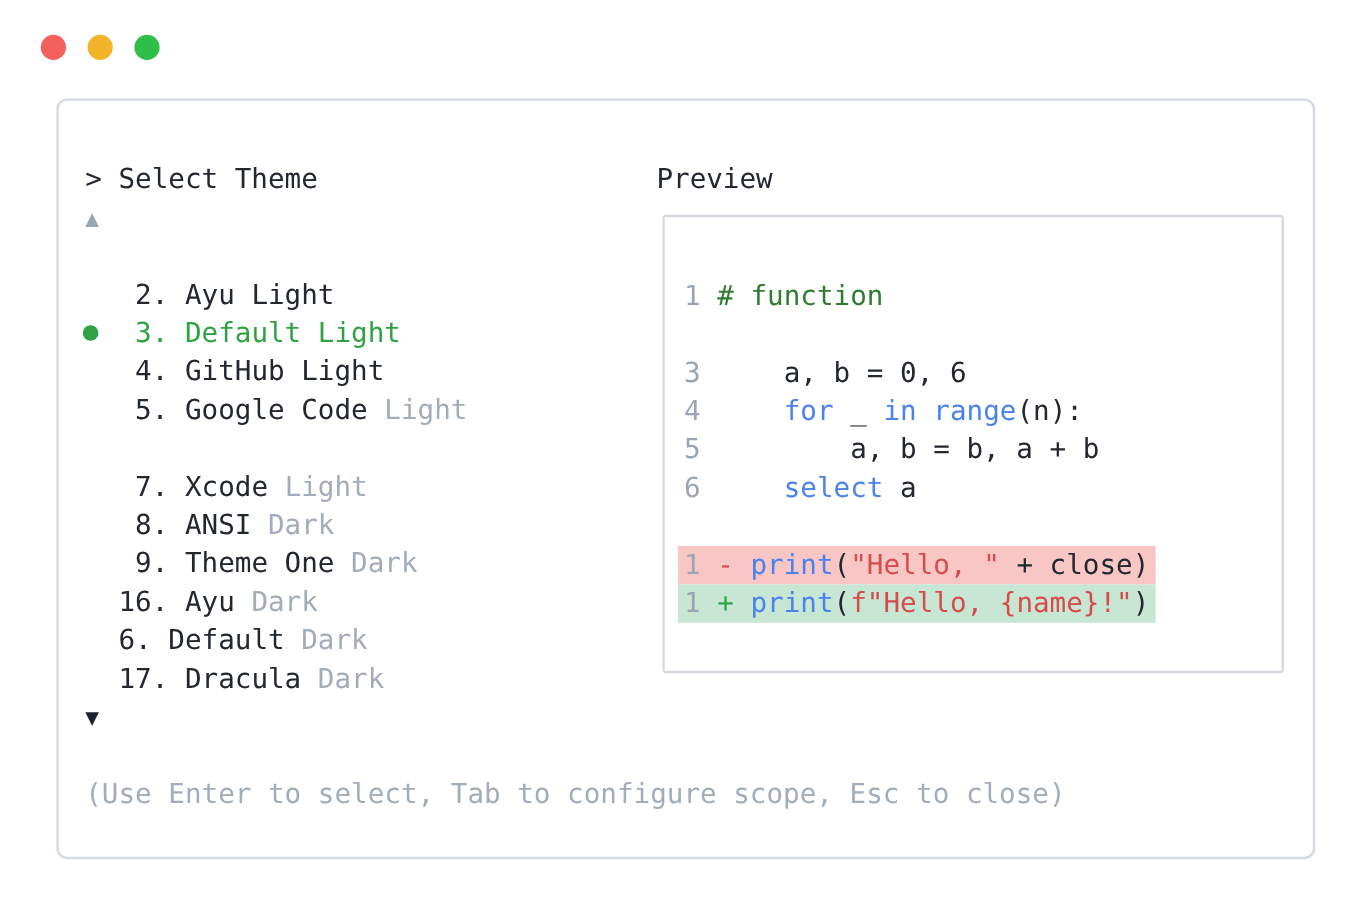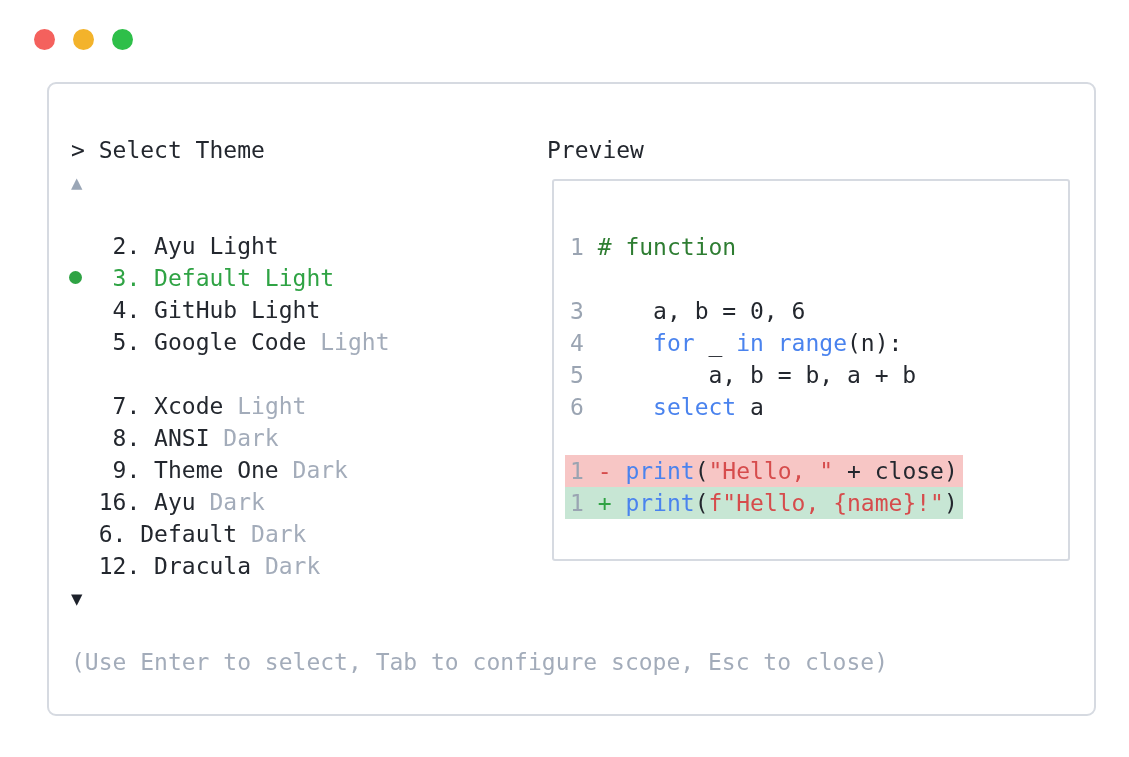--- a/index.html
+++ b/index.html
@@ -77,21 +77,21 @@
 
   <div class="row theme-row" style="top:146px"><span class="t-num">   2. </span><span class="t-name">Ayu Light</span><span class="t-muted"></span></div>
   <div class="row theme-row selected" style="top:178px"><span class="t-num">   3. </span><span class="t-name">Default Light</span><span class="t-muted"></span></div>
   <div class="row theme-row" style="top:210px"><span class="t-num">   4. </span><span class="t-name">GitHub Light</span><span class="t-muted"></span></div>
   <div class="row theme-row" style="top:242px"><span class="t-num">   5. </span><span class="t-name">Google Code</span><span class="t-muted"> Light</span></div>
   <div class="row theme-row" style="top:306px"><span class="t-num">   7. </span><span class="t-name">Xcode</span><span class="t-muted"> Light</span></div>
   <div class="row theme-row" style="top:338px"><span class="t-num">   8. </span><span class="t-name">ANSI</span><span class="t-muted"> Dark</span></div>
   <div class="row theme-row" style="top:370px"><span class="t-num">   9. </span><span class="t-name">Theme One</span><span class="t-muted"> Dark</span></div>
   <div class="row theme-row" style="top:402px"><span class="t-num">  16. </span><span class="t-name">Ayu</span><span class="t-muted"> Dark</span></div>
   <div class="row theme-row" style="top:434px"><span class="t-num">  6. </span><span class="t-name">Default</span><span class="t-muted"> Dark</span></div>
-  <div class="row theme-row" style="top:466px"><span class="t-num">  12. </span><span class="t-name">Dracula</span><span class="t-muted"> Dark</span></div>
+  <div class="row theme-row" style="top:466px"><span class="t-num">  17. </span><span class="t-name">Dracula</span><span class="t-muted"> Dark</span></div>
 
   <div class="row arrow arrow-down">▼</div>
 
   <div class="row help">(Use Enter to select, Tab to configure scope, Esc to close)</div>
 
   <div class="preview-pane">
     <div class="code-line" style="top:50px"><span class="tk-n">1 </span><span class="tk-c"># function</span></div>
     <div class="code-line" style="top:114px"><span class="tk-n">3 </span><span class="tk-p">    a, b = 0, 6</span></div>
     <div class="code-line" style="top:146px"><span class="tk-n">4 </span><span class="tk-p">    </span><span class="tk-k">for</span><span class="tk-p"> _ </span><span class="tk-k">in</span><span class="tk-p"> </span><span class="tk-k">range</span><span class="tk-p">(n):</span></div>
     <div class="code-line" style="top:178px"><span class="tk-n">5 </span><span class="tk-p">        a, b = b, a + b</span></div>

